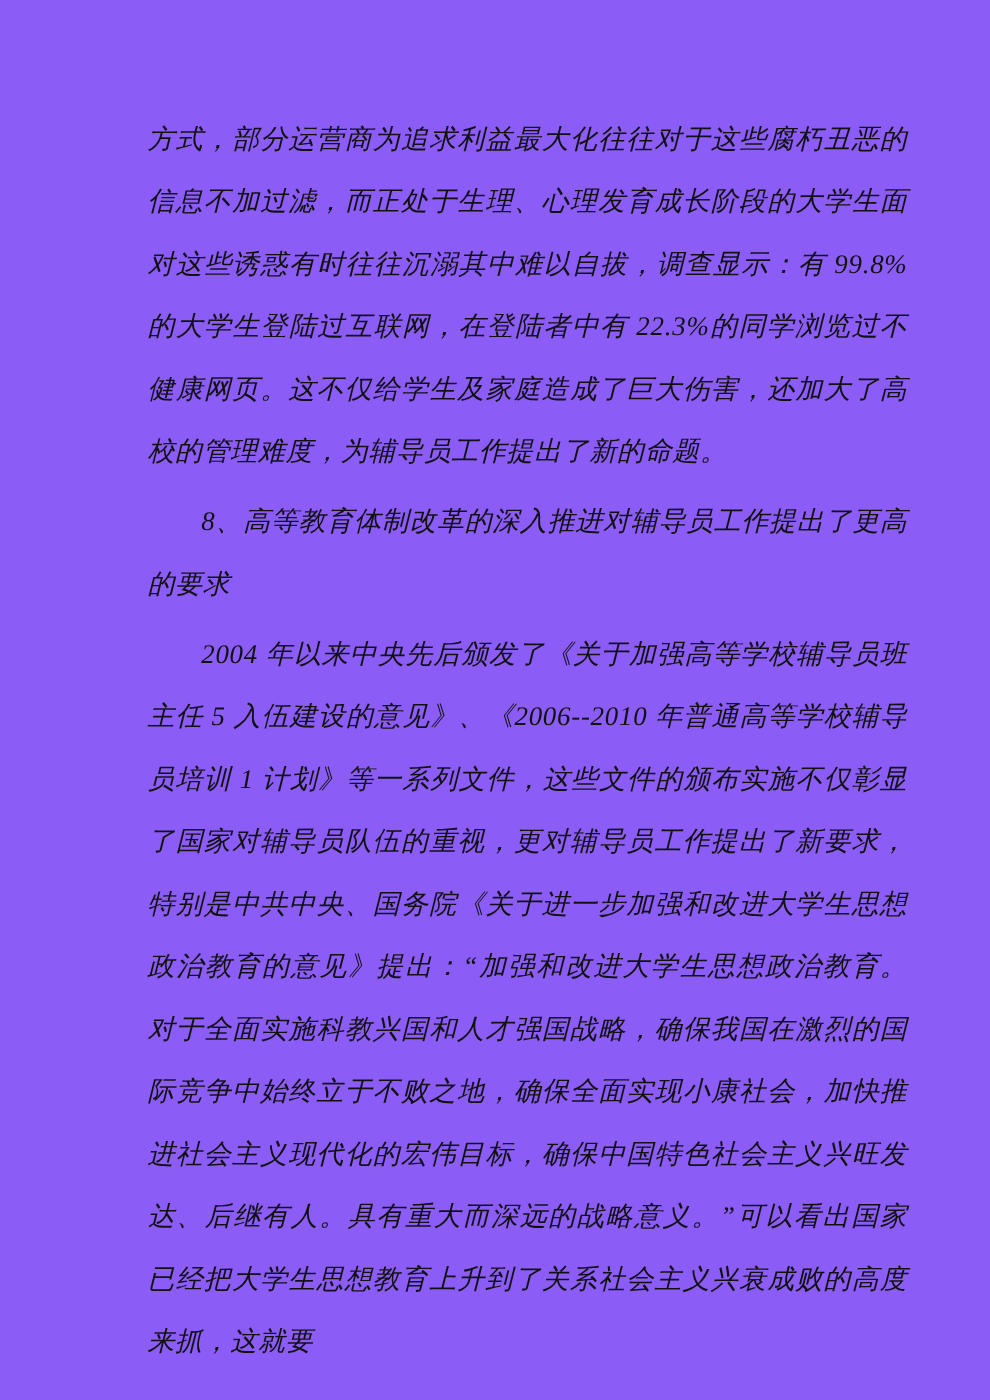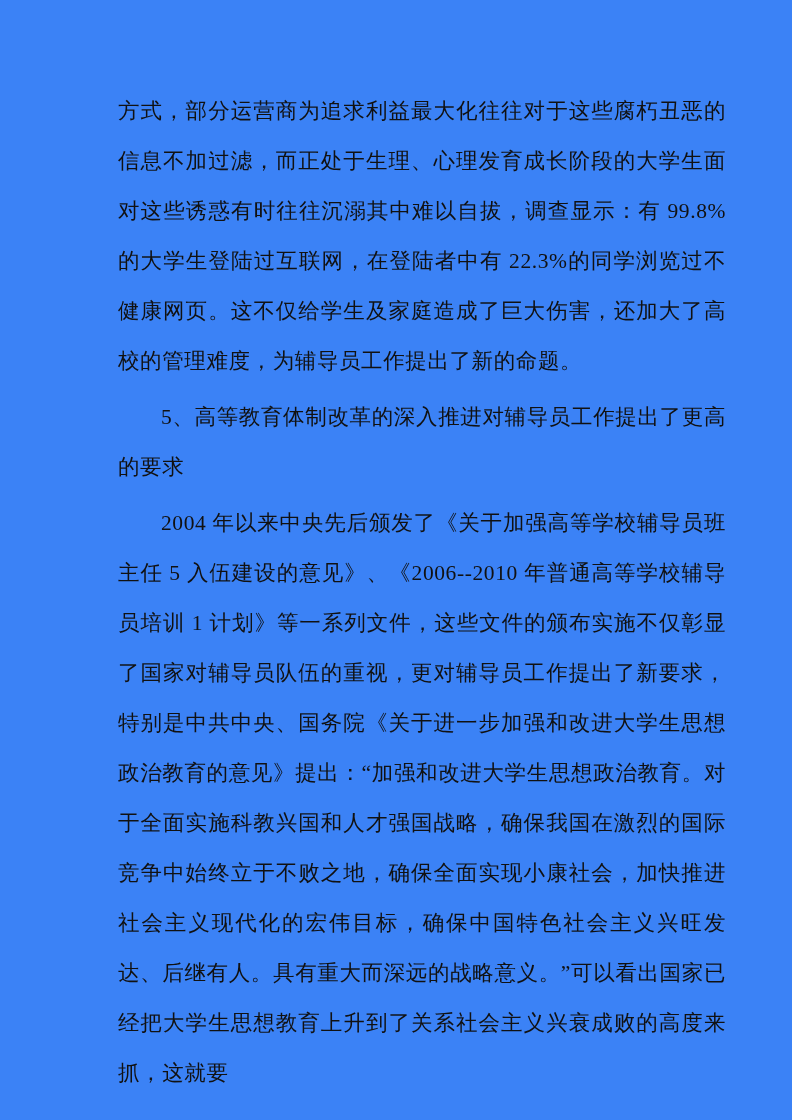--- a/index.html
+++ b/index.html
@@ -13,21 +13,22 @@
     font-family: "Liberation Serif", "DejaVu Serif", serif;
     color: #000000;
     overflow: hidden;
   }
   .page {
     position: relative;
     width: 792px;
     height: 1120px;
     box-sizing: border-box;
     padding: 86px 66px 60px 118px;
-    background: #3b82f6;
+    background: #8b5cf6;
+    font-style: italic;
   }
   .doc-body {
     font-size: 21.5px;
     line-height: 50px;
     letter-spacing: 0.6px;
     text-align: justify;
     text-justify: inter-ideograph;
     color: #111111;
   }
   .para {
@@ -42,17 +43,17 @@
     height: 6px;
   }
 </style>
 </head>
 <body>
 
 <div class="page">
   <div class="doc-body">
     <p class="para no-indent">方式，部分运营商为追求利益最大化往往对于这些腐朽丑恶的信息不加过滤，而正处于生理、心理发育成长阶段的大学生面对这些诱惑有时往往沉溺其中难以自拔，调查显示：有 99.8%的大学生登陆过互联网，在登陆者中有 22.3%的同学浏览过不健康网页。这不仅给学生及家庭造成了巨大伤害，还加大了高校的管理难度，为辅导员工作提出了新的命题。</p>
     <div class="gap-small"></div>
-    <p class="para">5、高等教育体制改革的深入推进对辅导员工作提出了更高的要求</p>
+    <p class="para">8、高等教育体制改革的深入推进对辅导员工作提出了更高的要求</p>
     <div class="gap-small"></div>
     <p class="para">2004 年以来中央先后颁发了《关于加强高等学校辅导员班主任 5 入伍建设的意见》、《2006--2010 年普通高等学校辅导员培训 1 计划》等一系列文件，这些文件的颁布实施不仅彰显了国家对辅导员队伍的重视，更对辅导员工作提出了新要求，特别是中共中央、国务院《关于进一步加强和改进大学生思想政治教育的意见》提出：“加强和改进大学生思想政治教育。对于全面实施科教兴国和人才强国战略，确保我国在激烈的国际竞争中始终立于不败之地，确保全面实现小康社会，加快推进社会主义现代化的宏伟目标，确保中国特色社会主义兴旺发达、后继有人。具有重大而深远的战略意义。”可以看出国家已经把大学生思想教育上升到了关系社会主义兴衰成败的高度来抓，这就要</p>
   </div>
 </div>
 
 </body></html>

